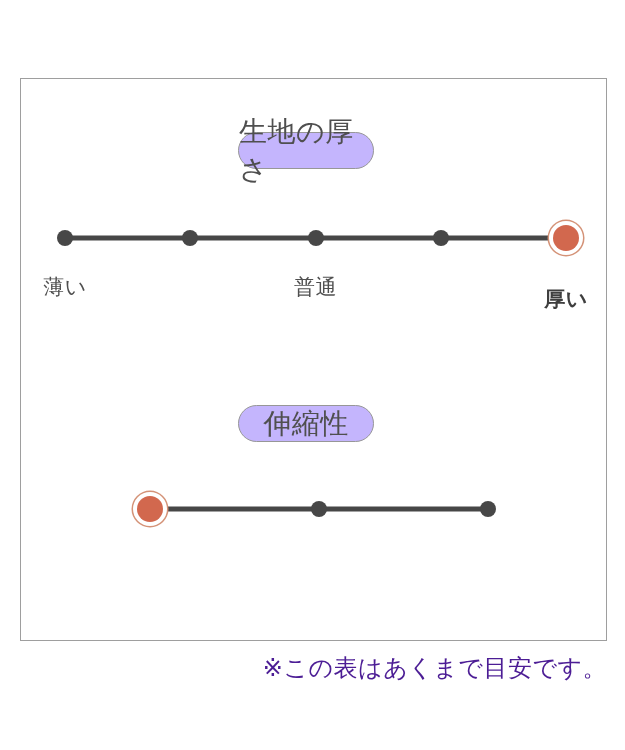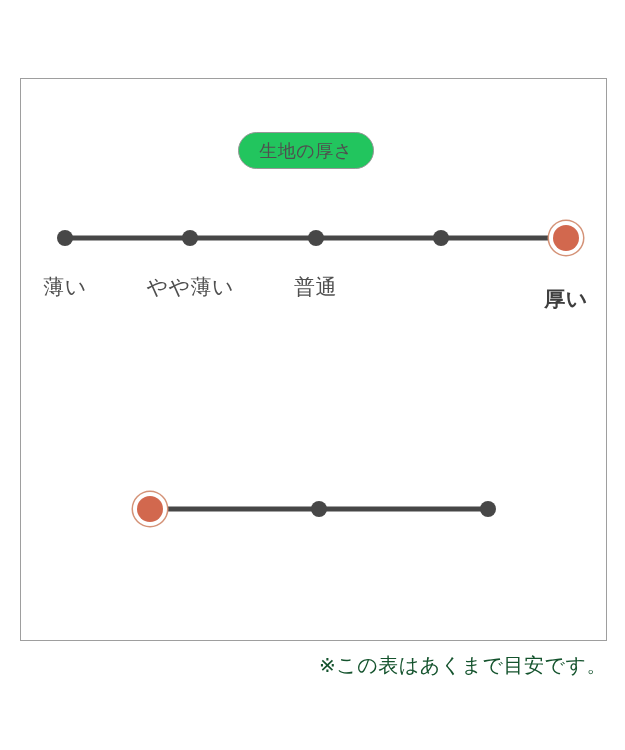--- a/index.html
+++ b/index.html
@@ -28,25 +28,25 @@
   .pill {
     position: absolute;
     width: 136px;
     height: 37px;
     left: 217px;
     border: 1.5px solid #979797;
     border-radius: 20px;
     display: flex;
     align-items: center;
     justify-content: center;
-    font-size: 18px;
+    font-size: 28px;
     color: #4f4f4f;
     letter-spacing: 0.5px;
     box-sizing: border-box;
-    background: #22c55e;
+    background: #c4b5fd;
   }
   .pill-thickness { top: 53px; }
   .pill-stretch   { top: 326px; }
   .track {
     position: absolute;
     height: 40px;
   }
   .track-thickness { left: 44px;  top: 139px; width: 501px; }
   .track-stretch   { left: 129px; top: 410px; width: 338px; }
   .scale-line {
@@ -91,22 +91,22 @@
   }
   .scale-label.selected {
     font-weight: 700;
     color: #3e3e3e;
     margin-top: 12px;
   }
   .footnote {
     position: absolute;
     right: 18px;
     top: 652px;
-    font-size: 20px;
-    color: #14532d;
+    font-size: 24px;
+    color: #4c1d95;
     letter-spacing: 0.5px;
     white-space: nowrap;
   }
 </style>
 </head>
 <body>
 
 <div class="page">
   <div class="panel">
 
@@ -116,25 +116,27 @@
     <div class="track track-thickness">
       <div class="scale-line"></div>
       <div class="dot" style="left:0%"></div>
       <div class="dot" style="left:25%"></div>
       <div class="dot" style="left:50%"></div>
       <div class="dot" style="left:75%"></div>
       <div class="dot selected" style="left:100%"></div>
     </div>
     <div class="labels labels-thickness">
       <span class="scale-label" style="left:0%">薄い</span>
-      <span class="scale-label" style="left:25%">やや薄い</span>
       <span class="scale-label" style="left:50%">普通</span>
       <span class="scale-label selected" style="left:100%">厚い</span>
     </div>
 
+    <div class="pill pill-stretch">
+      <span>伸縮性</span>
+    </div>
     <div class="track track-stretch">
       <div class="scale-line"></div>
       <div class="dot selected" style="left:0%"></div>
       <div class="dot" style="left:50%"></div>
       <div class="dot" style="left:100%"></div>
     </div>
 
   </div>
 
   <div class="footnote">※この表はあくまで目安です。</div>

